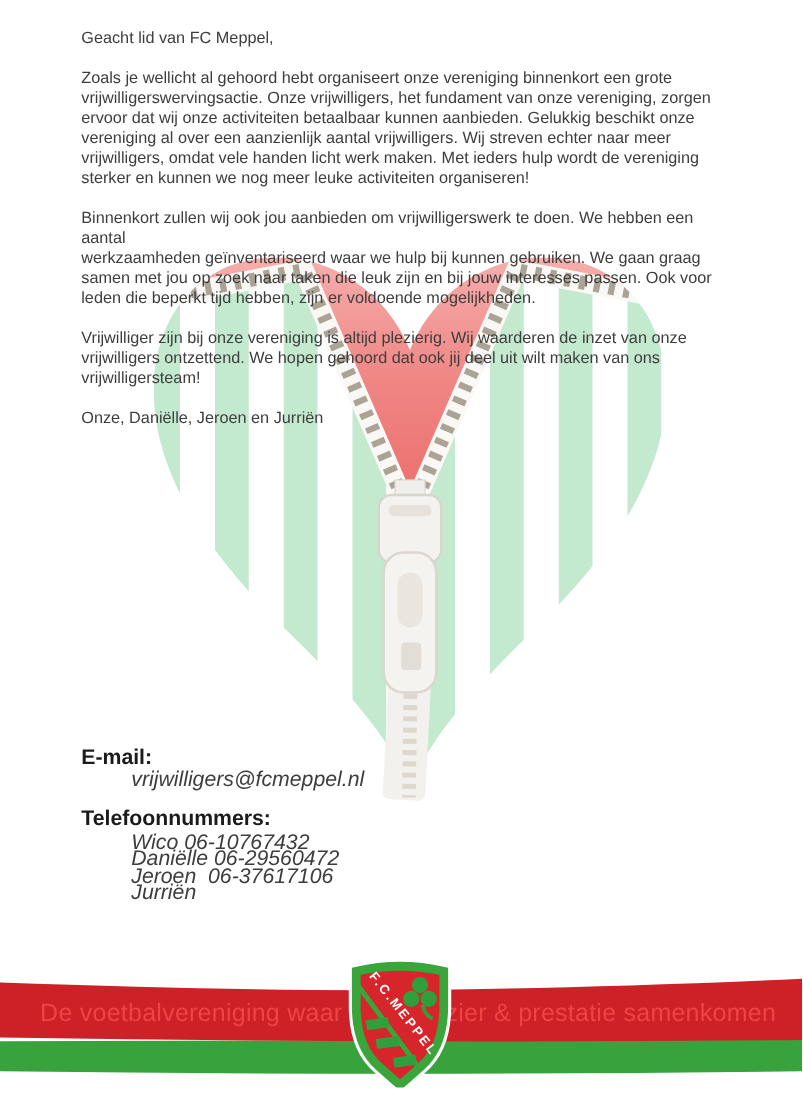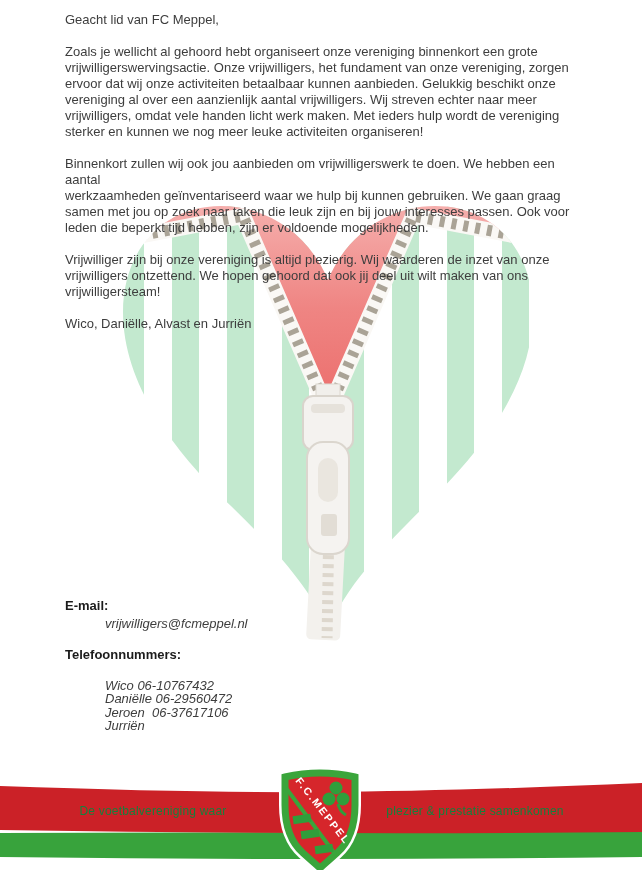--- a/index.html
+++ b/index.html
@@ -9,38 +9,38 @@
   }
 
   
   .watermark { position:absolute; left:111px; top:192px; width:434px; height:452px; z-index:0; }
 
   
   .letter {
     position:absolute; left:65px; top:12px; width:516px; z-index:2;
     color:#3d3d3d; font-size:13px; line-height:16px;
   }
-  .letter p { margin:0 0 16px 0; white-space:pre-line; }
+  .letter p { margin:10px 0 16px 0; white-space:pre-line; }
   .letter p.sig-names { margin-top:16px; }
 
   
-  .contact-block { position:absolute; left:65px; z-index:2; font-size:13px; color:#3d3d3d; }
+  .contact-block { position:absolute; left:65px; z-index:2; font-size:17px; color:#3d3d3d; }
   .email-block { top:598px; }
   .phone-block { top:647px; }
   .block-label { font-weight:bold; color:#1b1b1b; line-height:16px; }
   .indented { padding-left:40px;font-style:italic; }
   .email-value { line-height:16px; margin-top:2px; }
   .phone-entry { line-height:13.4px; white-space:pre; }
-  .phone-list { margin-top:16px; }
+  .phone-list { margin-top:4px; }
 
   
   .banner-svg { position:absolute; left:0; top:780px; width:642px; height:90px; z-index:3; }
   .slogan {
     position:absolute; top:801px; transform:translateX(-50%);
-    color:#15803d; font-size:12px; line-height:20px; letter-spacing:0.2px;
+    color:#ef4444; font-size:20px; line-height:20px; letter-spacing:0.2px;
     z-index:4; white-space:nowrap;
   }
   .slogan-left { left:153px; }
   .slogan-right { left:475px; }
   .logo-svg { position:absolute; left:278px; top:768px; width:84px; height:102px; z-index:5; }
 </style>
 </head>
 <body>
 
 <div class="page">
@@ -98,21 +98,21 @@
 vereniging al over een aanzienlijk aantal vrijwilligers. Wij streven echter naar meer
 vrijwilligers, omdat vele handen licht werk maken. Met ieders hulp wordt de vereniging
 sterker en kunnen we nog meer leuke activiteiten organiseren!</p>
     <p>Binnenkort zullen wij ook jou aanbieden om vrijwilligerswerk te doen. We hebben een aantal
 werkzaamheden geïnventariseerd waar we hulp bij kunnen gebruiken. We gaan graag
 samen met jou op zoek naar taken die leuk zijn en bij jouw interesses passen. Ook voor
 leden die beperkt tijd hebben, zijn er voldoende mogelijkheden.</p>
     <p>Vrijwilliger zijn bij onze vereniging is altijd plezierig. Wij waarderen de inzet van onze
 vrijwilligers ontzettend. We hopen gehoord dat ook jij deel uit wilt maken van ons
 vrijwilligersteam!</p>
-    <p class="sig-names">Wico, Daniëlle, Alvast en Jurriën</p>
+    <p class="sig-names">Onze, Daniëlle, Jeroen en Jurriën</p>
   </div>
 
   <div class="contact-block email-block">
     <div class="block-label">E-mail:</div>
     <div class="indented email-value">vrijwilligers@fcmeppel.nl</div>
   </div>
 
   <div class="contact-block phone-block">
     <div class="block-label">Telefoonnummers:</div>
     <div class="indented phone-list">

